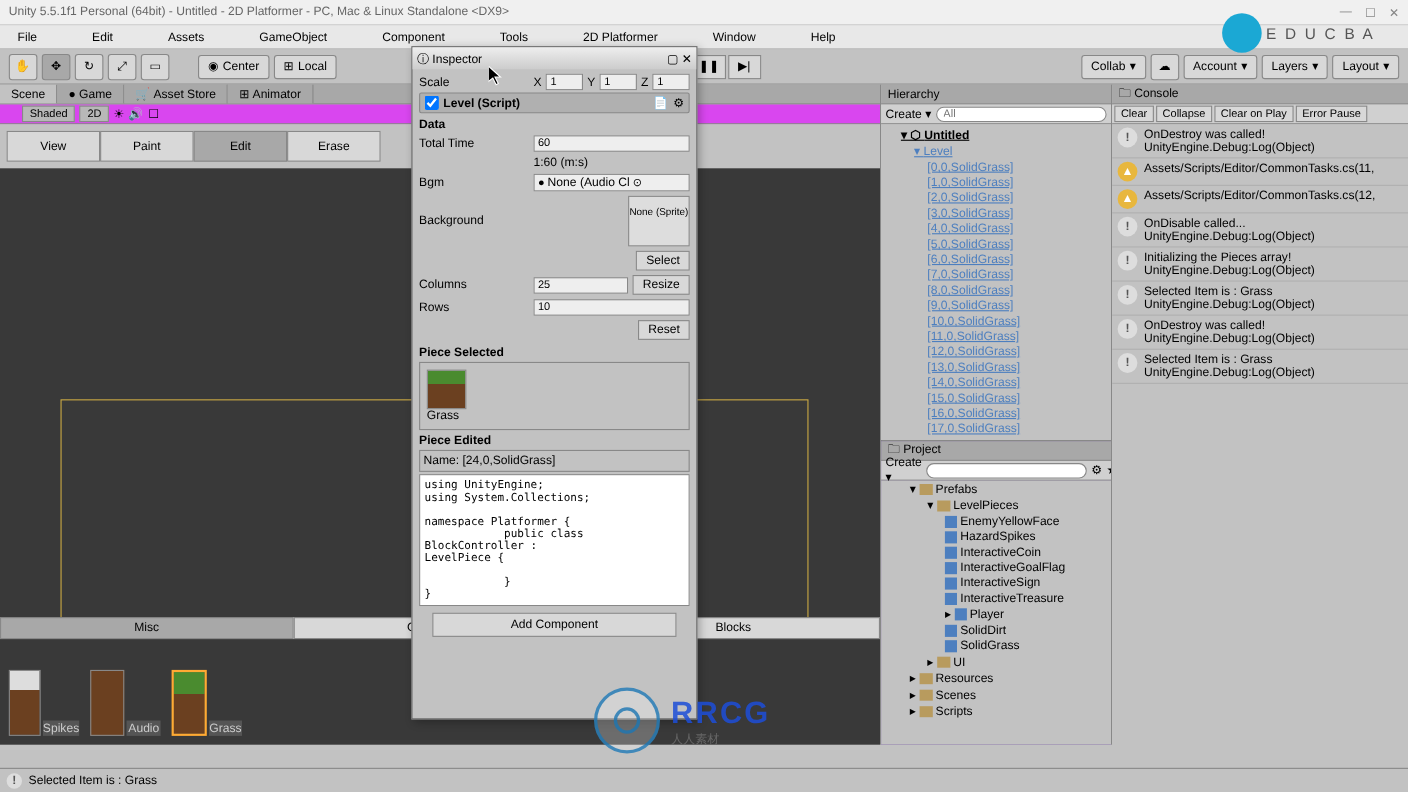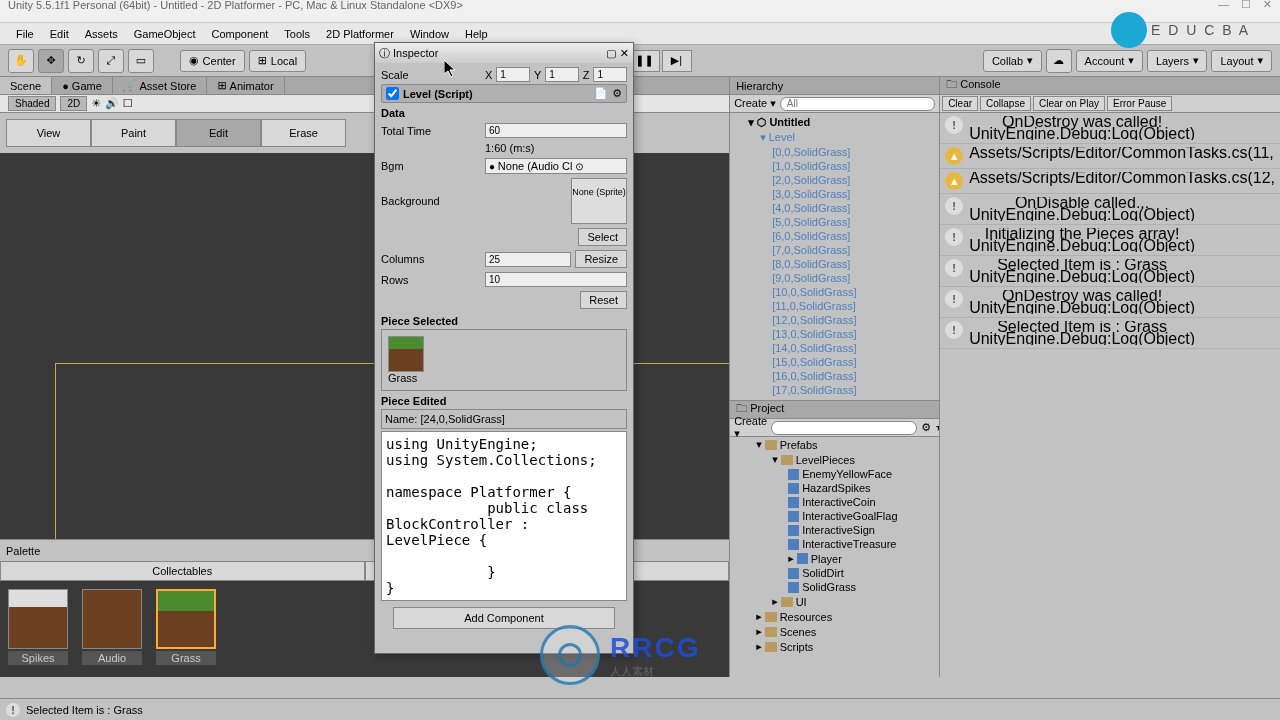--- a/index.html
+++ b/index.html
@@ -1,62 +1,62 @@
 <!DOCTYPE html>
 <html><head>
 <meta charset="utf-8">
 <style>
 * { margin: 0; padding: 0; box-sizing: border-box; font-family: Arial, sans-serif; font-size: 11px; }
 body { background: #c2c2c2; width: 1280px; height: 720px; overflow: hidden; position: relative; }
 
-.titlebar { height: 22px; background: #f0f0f0; display: flex; align-items: flex-end; padding: 11px 8px; justify-content: space-between; border-bottom: 1px solid #ccc; }
+.titlebar { height: 22px; background: #f0f0f0; display: flex; align-items: center; padding: 11px 8px; justify-content: space-between; border-bottom: 1px solid #ccc; }
 .titlebar .title { color: #666; font-size: 11px; }
 .titlebar .controls { display: flex; gap: 12px; color: #888; }
 
-.menubar { height: 22px; background: #e8e8e8; display: flex; align-items: center; padding: 0 8px; border-bottom: 1px solid #aaa; }
+.menubar { height: 22px; background: #e8e8e8; display: flex; align-items: center; padding: 0 8px; border-bottom: 1px solid #aaa; gap: 34px; }
 .menubar .item { padding: 2px 8px; cursor: pointer; }
 
 .toolbar { height: 32px; background: #c2c2c2; display: flex; align-items: center; padding: 4px 8px; gap: 4px; border-bottom: 1px solid #888; }
 .tool-btn { width: 26px; height: 24px; background: #d8d8d8; border: 1px solid #888; border-radius: 3px; display: flex; align-items: center; justify-content: center; cursor: pointer; }
 .tool-btn.active { background: #a8a8a8; }
 .pill-btn { height: 22px; background: #d8d8d8; border: 1px solid #888; border-radius: 3px; padding: 0 8px; display: flex; align-items: center; gap: 4px; cursor: pointer; }
 .toolbar-spacer { flex: 1; }
 .play-controls { display: flex; gap: 2px; }
 .play-btn { width: 30px; height: 22px; background: #d8d8d8; border: 1px solid #888; display: flex; align-items: center; justify-content: center; cursor: pointer; }
 
 .main-area { display: flex; height: 600px; position: relative; }
 
 .scene-panel { width: 800px; background: #c2c2c2; display: flex; flex-direction: column; }
 .tab-strip { height: 18px; background: #a8a8a8; display: flex; border-bottom: 1px solid #888; }
 .tab { padding: 2px 10px; background: #c2c2c2; border-right: 1px solid #888; cursor: pointer; display: flex; align-items: center; gap: 3px; }
 .tab.inactive { background: #a8a8a8; }
-.scene-toolbar { height: 18px; background: #e5e5e5; display: flex; align-items: center; gap: 4px; padding: 0 8px; border-bottom: 1px solid #888; }
+.scene-toolbar { height: 18px; background: #d946ef; display: flex; align-items: center; gap: 4px; padding: 0 20px; border-bottom: 1px solid #888; }
 .scene-toolbar .dd { background: #b8b8b8; border: 1px solid #888; padding: 1px 6px; font-size: 10px; }
 .scene-tools { height: 40px; background: #c2c2c2; display: flex; padding: 6px; gap: 0; }
 .scene-mode-btn { width: 85px; height: 28px; background: #d8d8d8; border: 1px solid #888; display: flex; align-items: center; justify-content: center; cursor: pointer; }
 .scene-mode-btn.active { background: #a8a8a8; }
 .scene-view { flex: 1; background: #393939; display: flex; align-items: flex-end; position: relative; overflow: hidden; }
 .grid-area { position: absolute; left: 55px; top: 210px; width: 680px; height: 280px; border: 1px solid #ccaa44; }
 
 .palette-row { height: 22px; background: #c2c2c2; display: flex; align-items: center; padding: 2px 6px; border-top: 1px solid #888; }
 .palette-tabs { height: 20px; background: #c2c2c2; display: flex; }
 .palette-tab { flex: 1; background: #d8d8d8; border: 1px solid #888; display: flex; align-items: center; justify-content: center; cursor: pointer; }
 .palette-tab.active { background: #a8a8a8; }
 .palette-items { height: 96px; background: #393939; display: flex; gap: 10px; padding: 8px; }
-.palette-item { width: 64px; display: flex; flex-direction: column; align-items: flex-start; gap: 2px; }
+.palette-item { width: 64px; display: flex; align-items: flex-end; gap: 2px; }
 .palette-thumb { width: 60px; height: 60px; background: #555; border: 1px solid #888; }
 .palette-thumb.selected { border: 2px solid #ffaa33; }
 .palette-label { color: #ccc; background: #555; width: 60px; text-align: center; padding: 1px 0; }
 
 .hierarchy-panel { width: 210px; background: #c2c2c2; border-left: 1px solid #888; display: flex; flex-direction: column; }
 .panel-header { height: 18px; background: #a8a8a8; display: flex; align-items: center; padding: 0 6px; border-bottom: 1px solid #888; gap: 3px; }
 .panel-subbar { height: 18px; background: #d0d0d0; display: flex; align-items: center; padding: 0 4px; gap: 4px; border-bottom: 1px solid #888; }
 .search-box { flex: 1; background: #fff; border: 1px solid #888; border-radius: 8px; height: 14px; padding: 0 6px; font-size: 10px; }
 .tree { flex: 1; background: #c2c2c2; overflow: auto; padding: 2px 0; }
-.tree-item { padding: 1px 4px 1px 28px; cursor: pointer; white-space: nowrap; }
+.tree-item { padding: 1px 4px 1px 28px; cursor: pointer; white-space: nowrap; text-decoration: underline; }
 .tree-item.bold { font-weight: bold; padding-left: 18px; }
 .tree-item.level { padding-left: 30px; color: #4d7fbf; }
 .tree-item.child { padding-left: 42px; color: #4d7fbf; }
 
 .project-panel { background: #4c1d95; border-top: 1px solid #888; }
 .project-tree { background: #c2c2c2; height: 240px; overflow: auto; }
 .ptree-item { padding: 1px 4px 1px 30px; cursor: pointer; display: flex; align-items: center; gap: 3px; }
 .ptree-item.l1 { padding-left: 26px; }
 .ptree-item.l2 { padding-left: 42px; }
 .ptree-item.l3 { padding-left: 58px; }
@@ -64,32 +64,32 @@
 .prefab-icon { width: 11px; height: 11px; background: #4d7fbf; display: inline-block; }
 
 .console-panel { flex: 1; background: #c2c2c2; border-left: 1px solid #888; display: flex; flex-direction: column; }
 .console-bar { height: 18px; background: #d0d0d0; display: flex; align-items: center; gap: 2px; padding: 0 2px; border-bottom: 1px solid #888; }
 .console-btn { background: #d8d8d8; border: 1px solid #888; padding: 1px 5px; cursor: pointer; font-size: 10px; }
 .console-list { flex: 1; background: #c2c2c2; overflow: auto; }
 .console-item { display: flex; gap: 6px; padding: 3px 5px; border-bottom: 1px solid #b0b0b0; }
 .log-icon { width: 18px; height: 18px; border-radius: 50%; display: flex; align-items: center; justify-content: center; color: white; font-weight: bold; flex-shrink: 0; font-size: 11px; }
 .log-icon.info { background: #ddd; color: #555; }
 .log-icon.warn { background: #e8b73e; color: #fff; }
-.console-text { font-size: 16px; line-height: 12px; overflow: hidden; text-align: center; }
+.console-text { font-size: 11px; line-height: 12px; overflow: hidden; }
 
 .inspector-float { position: absolute; left: 374px; top: 42px; width: 260px; height: 612px; background: #c2c2c2; border: 1px solid #666; box-shadow: 2px 2px 8px rgba(0,0,0,0.3); z-index: 100; display: flex; flex-direction: column; }
 .inspector-title { height: 20px; background: linear-gradient(#eee,#ccc); display: flex; align-items: center; justify-content: space-between; padding: 0 4px; }
 .inspector-body { flex: 1; overflow: auto; padding: 2px 6px; }
 .insp-row { display: flex; align-items: center; padding: 2px 0; gap: 4px; }
 .insp-label { width: 100px; }
 .insp-input { flex: 1; background: #eee; border: 1px solid #888; padding: 1px 3px; font-size: 10px; }
 .insp-section { font-weight: bold; padding: 4px 0 2px 0; }
 .insp-btn { background: #d8d8d8; border: 1px solid #888; padding: 2px 8px; cursor: pointer; }
 .piece-thumb { width: 36px; height: 36px; background: linear-gradient(to bottom, #4a8b2f 0%, #4a8b2f 35%, #6b4020 35%, #6b4020 100%); border: 1px solid #888; }
-.code-area { background: #fff; border: 1px solid #888; padding: 4px; font-family: monospace; font-size: 14px; white-space: pre-wrap; margin: 2px 0; }
+.code-area { background: #fff; border: 1px solid #888; padding: 4px; font-family: monospace; font-size: 10px; white-space: pre-wrap; margin: 2px 0; }
 .add-comp { width: 90%; margin: 6px auto; display: block; background: #d8d8d8; border: 1px solid #888; padding: 4px; cursor: pointer; }
 
 .statusbar { position: absolute; bottom: 0; left: 0; right: 0; height: 22px; background: #c2c2c2; border-top: 1px solid #888; display: flex; align-items: center; padding: 0 6px; gap: 6px; }
 
 .watermark { position: absolute; left: 540px; top: 625px; z-index: 200; pointer-events: none; display: flex; align-items: center; gap: 10px; opacity: 0.85; }
 .wm-circle { width: 60px; height: 60px; border: 3px solid #2a7fb8; border-radius: 50%; display: flex; align-items: center; justify-content: center; background: rgba(255,255,255,0.3); }
 .wm-text { font-size: 28px; font-weight: bold; color: #1d4ed8; letter-spacing: 2px; }
 .wm-sub { font-size: 11px; color: #6d6d6d; }
 
 .logo-tr { position: absolute; right: 30px; top: 12px; z-index: 50; display: flex; align-items: center; gap: 4px; }
@@ -170,24 +170,22 @@
     <div class="scene-tools">
       <div class="scene-mode-btn">View</div>
       <div class="scene-mode-btn">Paint</div>
       <div class="scene-mode-btn active">Edit</div>
       <div class="scene-mode-btn">Erase</div>
     </div>
     <div class="scene-view">
       <div class="grid-area"></div>
 
     </div>
-    <div class="palette-row">
-        <span>Palette</span>
-      </div>
     <div class="palette-tabs">
+      <div class="palette-tab active">Misc</div>
       <div class="palette-tab">Collectables</div>
       <div class="palette-tab">Blocks</div>
     </div>
     <div class="palette-items">
       <div class="palette-item">
           <div class="palette-thumb" style="background:linear-gradient(#ddd 30%,#6b4020 30%)"></div>
           <div class="palette-label">Spikes</div>
         </div>
       <div class="palette-item">
           <div class="palette-thumb" style="background:#6b4020"></div>

